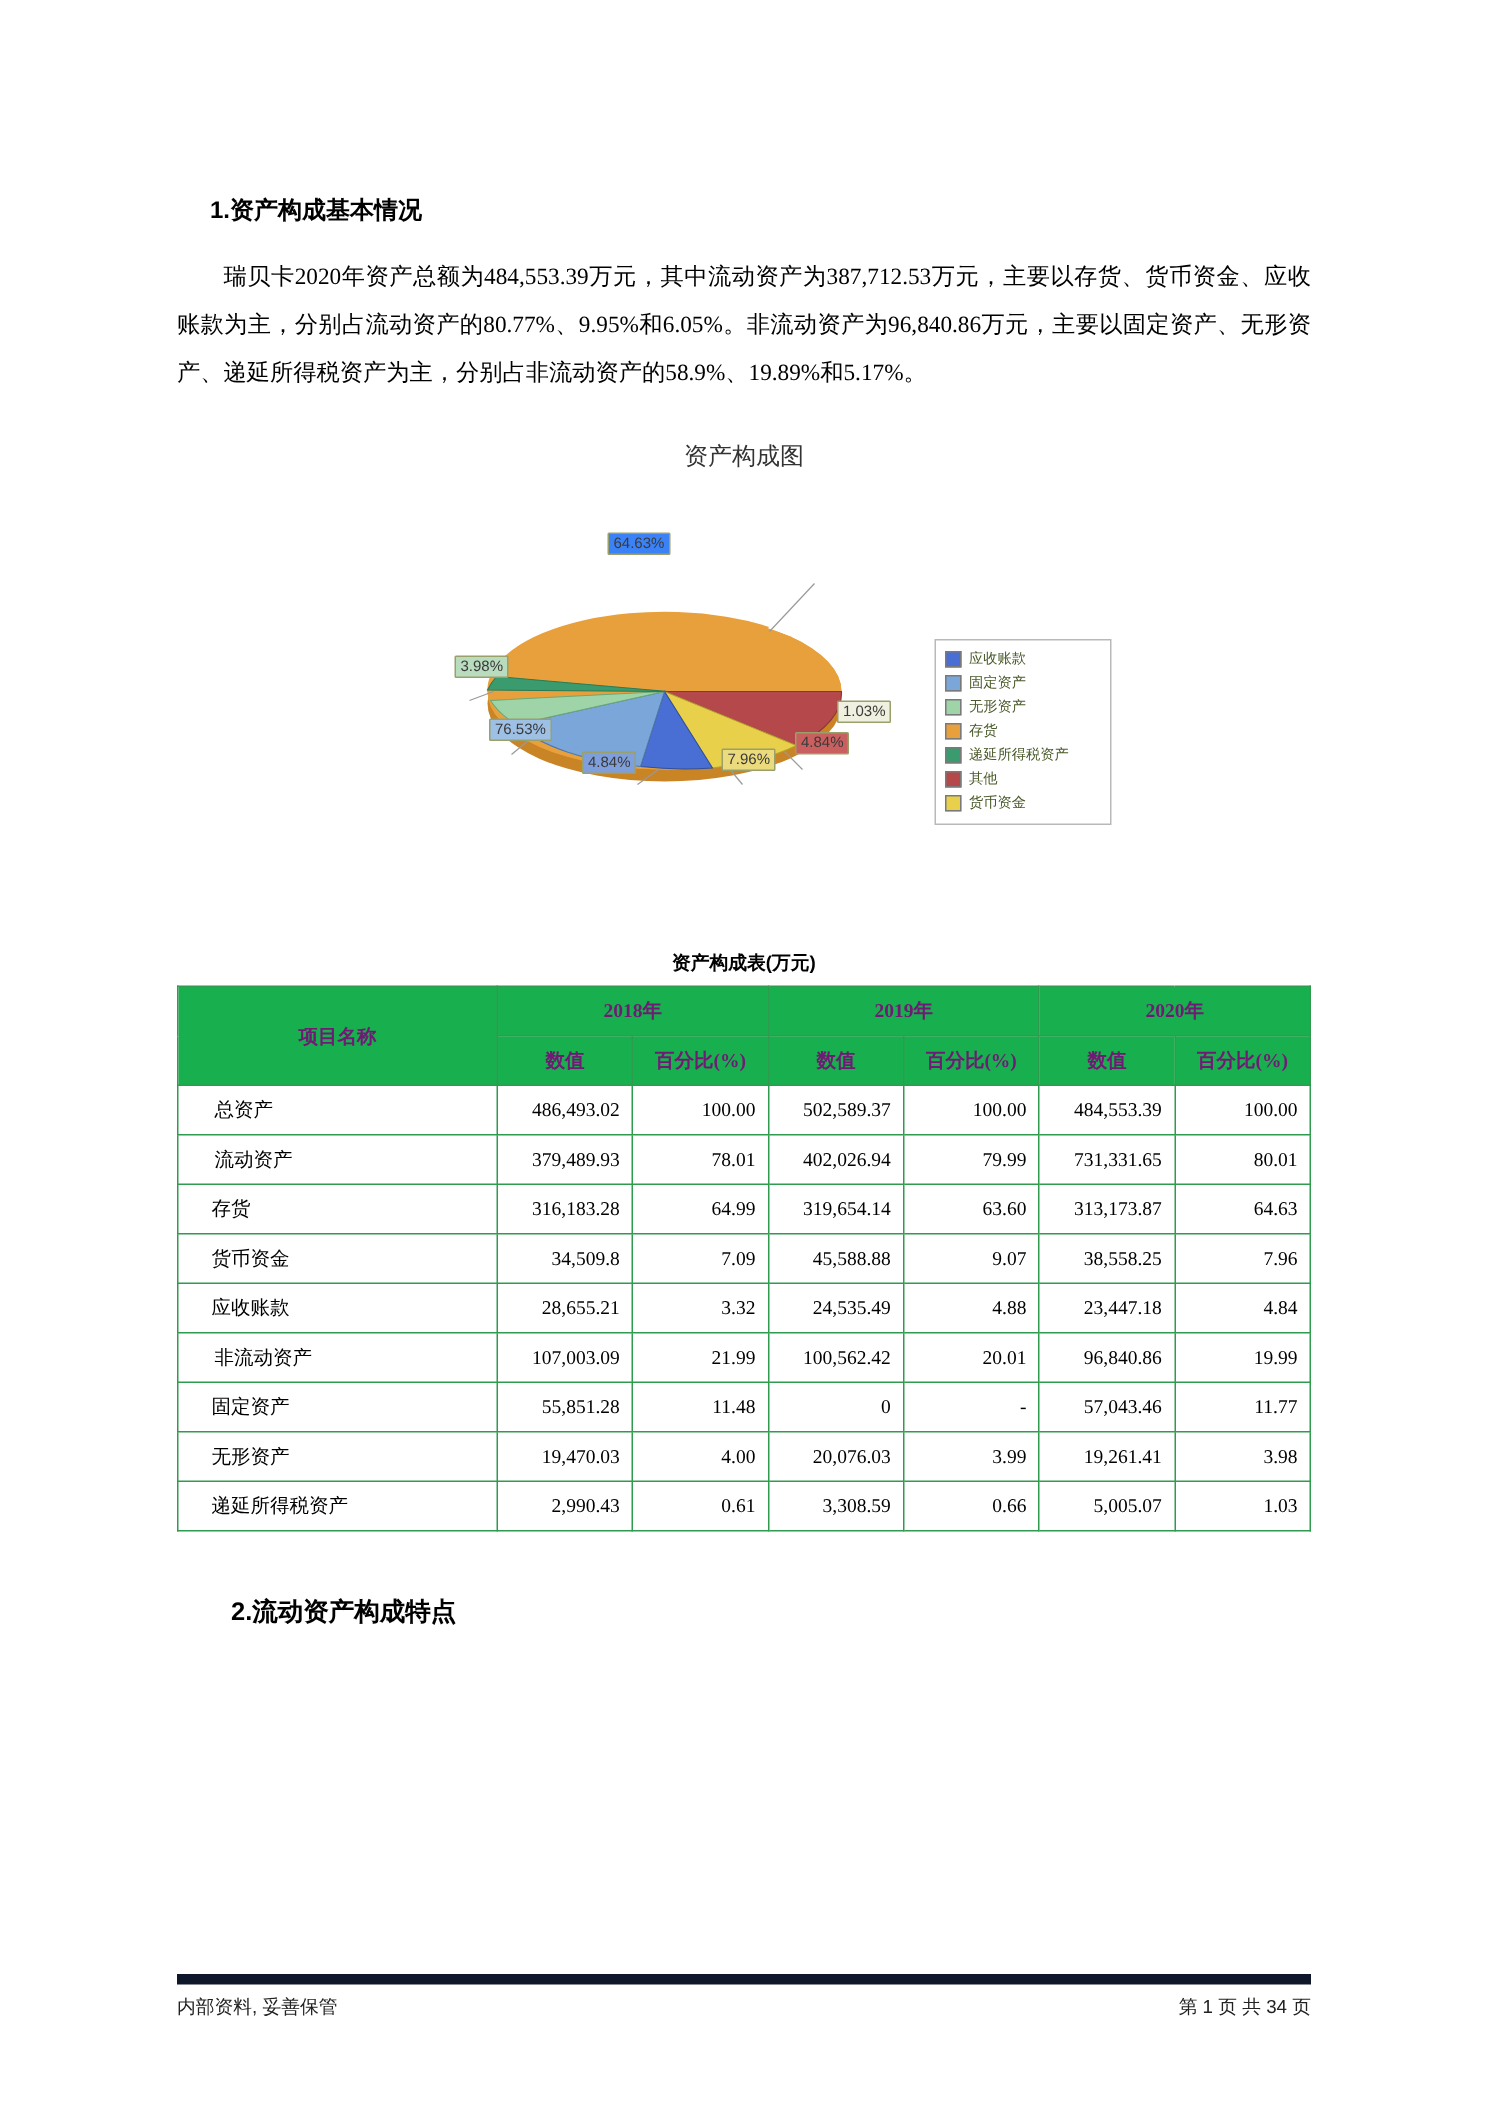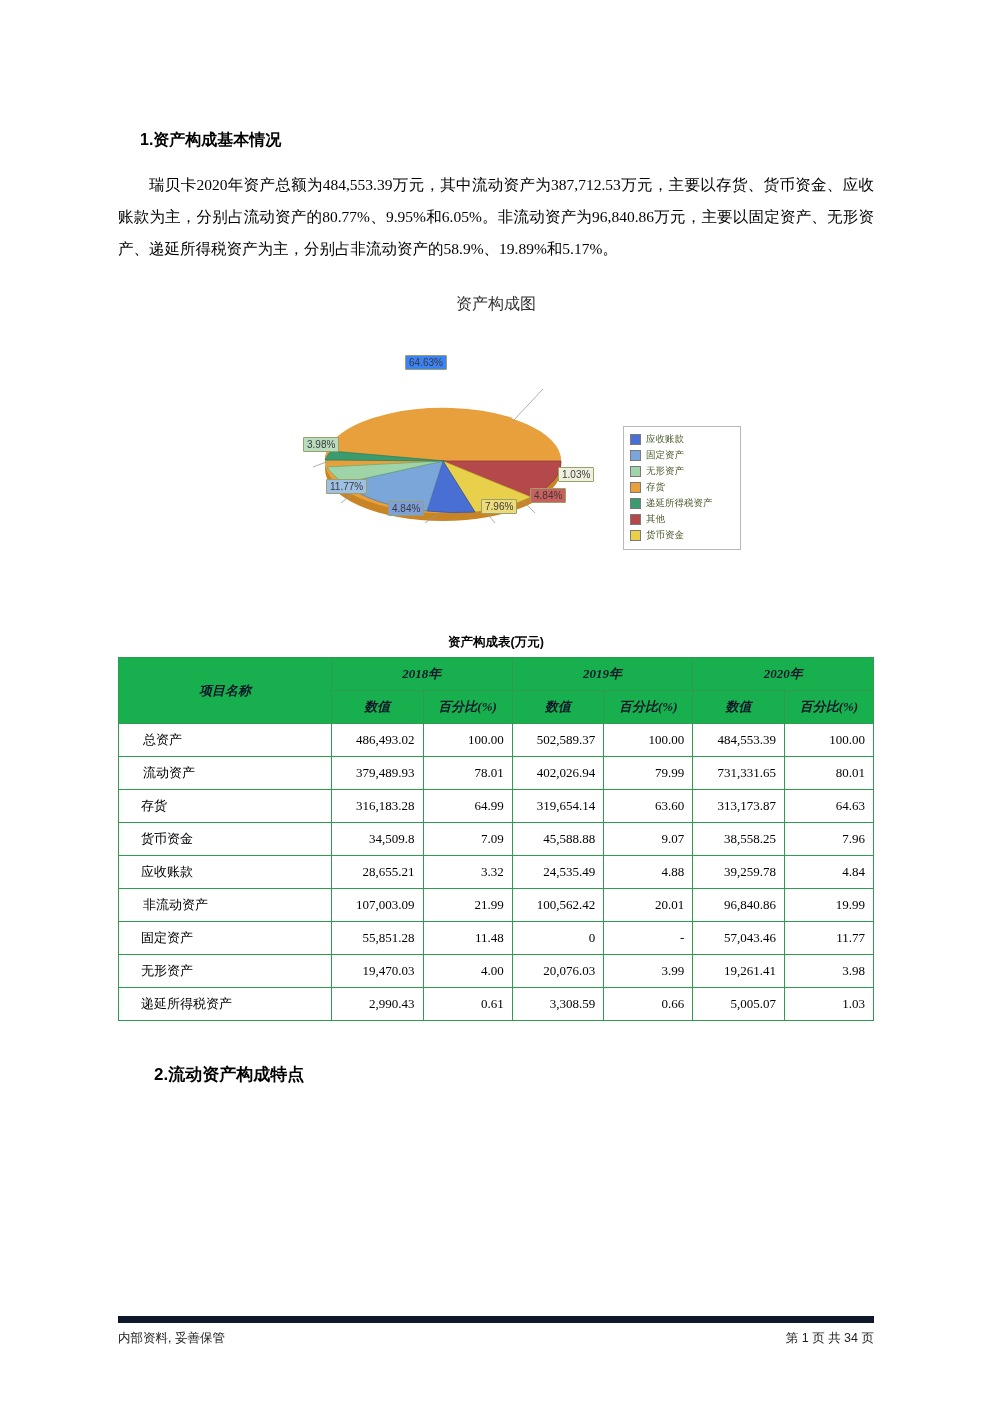--- a/index.html
+++ b/index.html
@@ -120,25 +120,24 @@
     font-size: 13px;
     font-family: "Liberation Serif", serif;
   }
   table.fin th, table.fin td {
     border: 1px solid #2e9b4f;
     padding: 5px 6px;
     height: 22px;
   }
   table.fin thead th {
     background: #18b04e;
-    color: #0f172a;
+    color: #701a75;
     font-weight: bold;
     text-align: center;
     font-size: 13px;
-    font-style: italic;
   }
   table.fin td.name {
     text-align: left;
     padding-left: 24px;
   }
   table.fin td.name.ind1 { padding-left: 22px; }
   table.fin td.num {
     text-align: right;
     padding-right: 8px;
   }
@@ -207,21 +206,21 @@
           <line x1="226" y1="172" x2="212" y2="182" stroke="#999" stroke-width="0.8"></line>
           <line x1="140" y1="152" x2="128" y2="162" stroke="#999" stroke-width="0.8"></line>
           <line x1="116" y1="120" x2="100" y2="126" stroke="#999" stroke-width="0.8"></line>
         </svg>
 
         <div class="pct-label" style="left:287px;top:34px;background:#3b82f6;">64.63%</div>
         <div class="pct-label" style="left:440px;top:146px;background:#f0f0e0;">1.03%</div>
         <div class="pct-label" style="left:412px;top:167px;background:#c9605f;">4.84%</div>
         <div class="pct-label" style="left:363px;top:178px;background:#ecdb7c;">7.96%</div>
         <div class="pct-label" style="left:270px;top:180px;background:#7f9fdc;">4.84%</div>
-        <div class="pct-label" style="left:208px;top:158px;background:#9dc0e4;">11.77%</div>
+        <div class="pct-label" style="left:208px;top:158px;background:#9dc0e4;">76.53%</div>
         <div class="pct-label" style="left:185px;top:116px;background:#b9dcbe;">3.98%</div>
 
         <div class="legend">
           <div class="legend-row">
             <span class="legend-swatch" style="background:#4a6fd4;"></span>
             <span class="legend-label">应收账款</span>
           </div>
           <div class="legend-row">
             <span class="legend-swatch" style="background:#7aa6d9;"></span>
             <span class="legend-label">固定资产</span>
@@ -306,21 +305,21 @@
           <td class="num">9.07</td>
           <td class="num">38,558.25</td>
           <td class="num">7.96</td>
         </tr>
         <tr>
           <td class="name ind1">应收账款</td>
           <td class="num">28,655.21</td>
           <td class="num">3.32</td>
           <td class="num">24,535.49</td>
           <td class="num">4.88</td>
-          <td class="num">39,259.78</td>
+          <td class="num">23,447.18</td>
           <td class="num">4.84</td>
         </tr>
         <tr>
           <td class="name">非流动资产</td>
           <td class="num">107,003.09</td>
           <td class="num">21.99</td>
           <td class="num">100,562.42</td>
           <td class="num">20.01</td>
           <td class="num">96,840.86</td>
           <td class="num">19.99</td>

